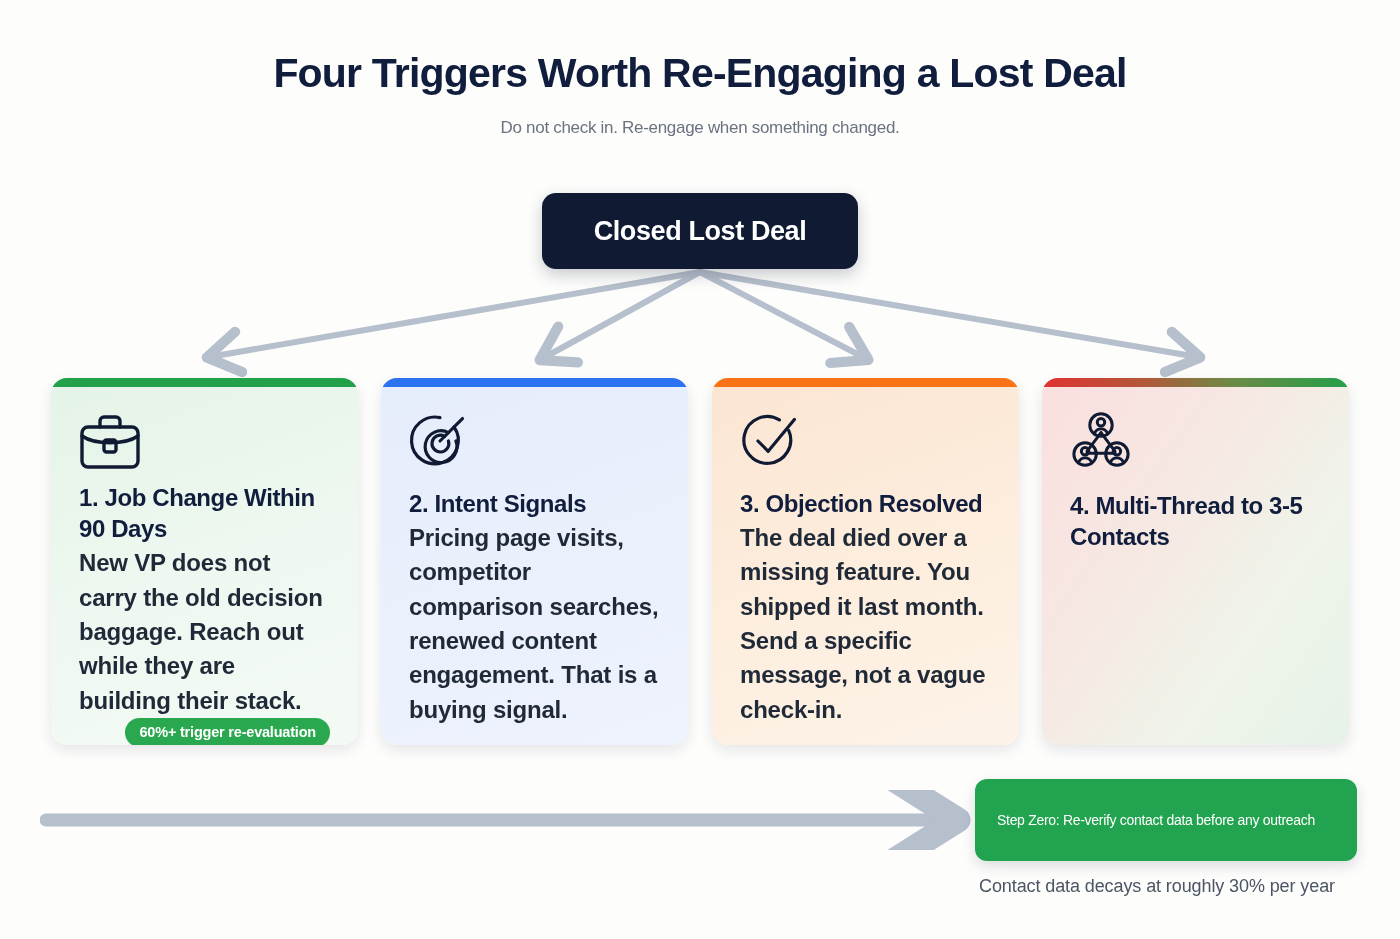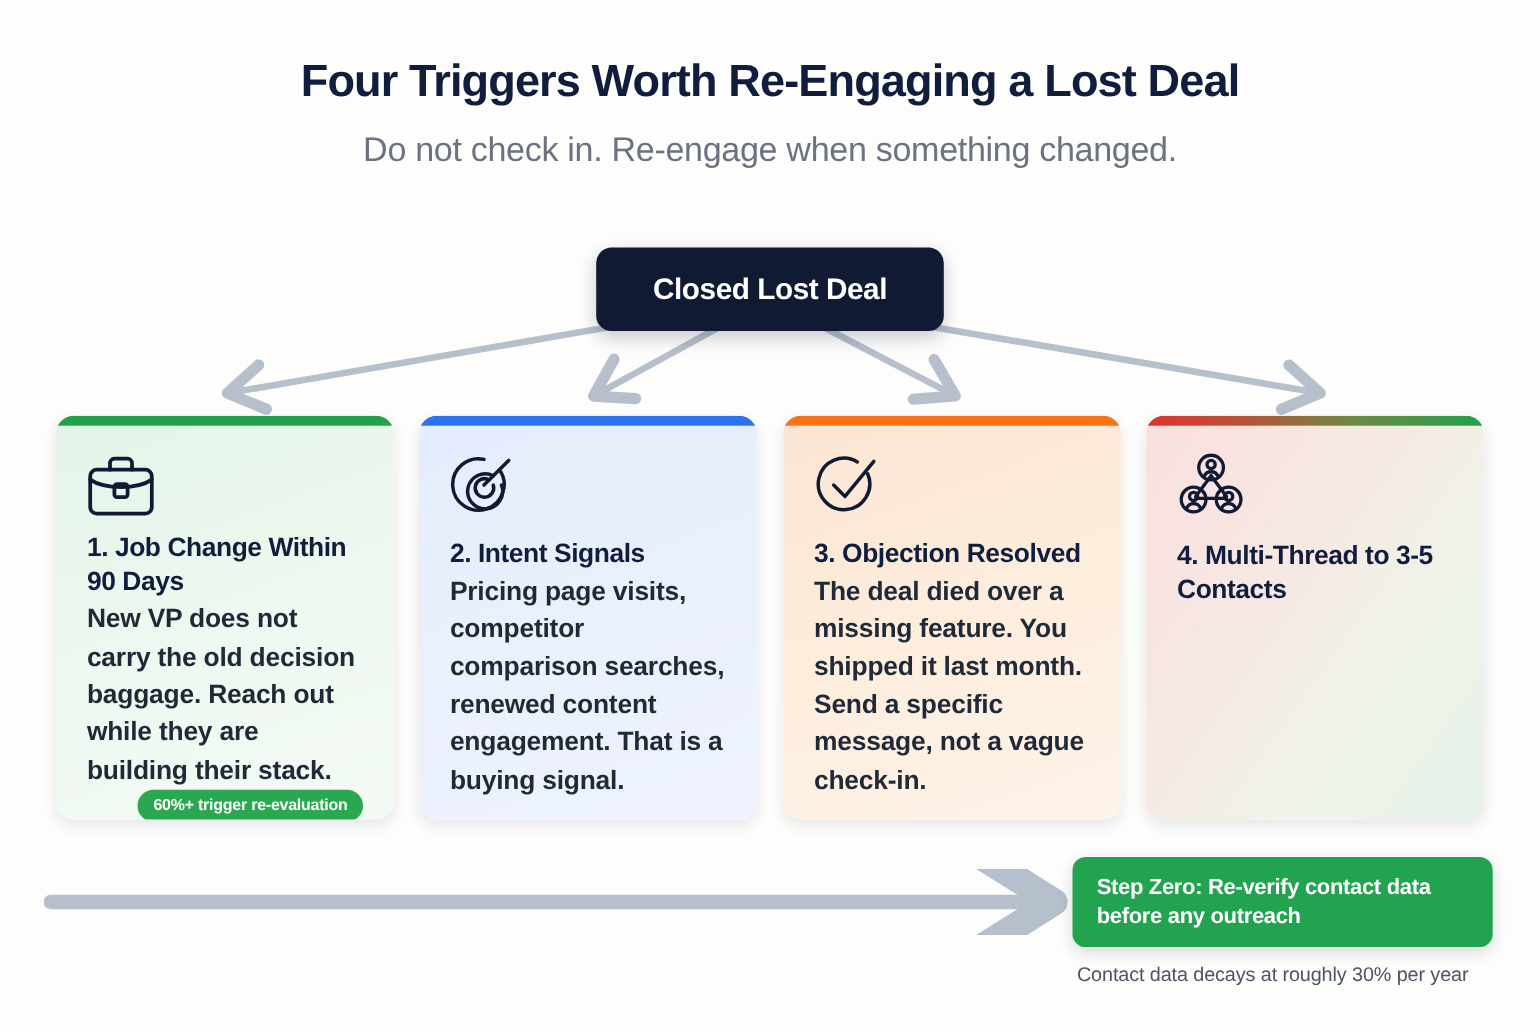--- a/index.html
+++ b/index.html
@@ -16,33 +16,32 @@
   
   #title {
     position:absolute; left:0; top:50px; width:1400px;
     text-align:center;
     font-size:41px; font-weight:bold; letter-spacing:-0.8px;
     color:#111d3d;
   }
   #subtitle {
     position:absolute; left:0; top:118px; width:1400px;
     text-align:center;
-    font-size:31px; font-weight:normal; letter-spacing:-0.3px;
+    font-size:17px; font-weight:normal; letter-spacing:-0.3px;
     color:#6b7280;
   }
 
   
   #center-node {
     position:absolute; left:542px; top:193px;
     width:316px; height:76px;
     background:#101a33;
     border-radius:14px;
     display:flex; align-items:center; justify-content:center;
     box-shadow:0 6px 16px rgba(15,23,42,0.22);
-    margin-top:32px;
   }
   #center-node span {
     color:#ffffff; font-size:27px; font-weight:bold; letter-spacing:-0.4px;
   }
 
   
   #connectors { position:absolute; left:0; top:0; width:1400px; height:939px; pointer-events:none; }
 
   
   .card {
@@ -94,21 +93,21 @@
   #callout {
     position:absolute; left:975px; top:779px;
     width:382px; height:82px;
     background:#22a34f;
     border-radius:12px;
     display:flex; align-items:center;
     padding:0 22px;
     box-shadow:0 5px 14px rgba(15,23,42,0.14);
   }
   #callout span {
-    color:#ffffff; font-size:20px; font-weight:bold; line-height:1.32; letter-spacing:-0.3px;
+    color:#ffffff; font-size:14px; font-weight:normal; line-height:1.32; letter-spacing:-0.3px;
   }
   #footnote {
     position:absolute; left:957px; top:876px; width:400px;
     text-align:center;
     font-size:18px; color:#4b5563; letter-spacing:-0.1px;
   }
 </style>
 </head>
 <body>
 

